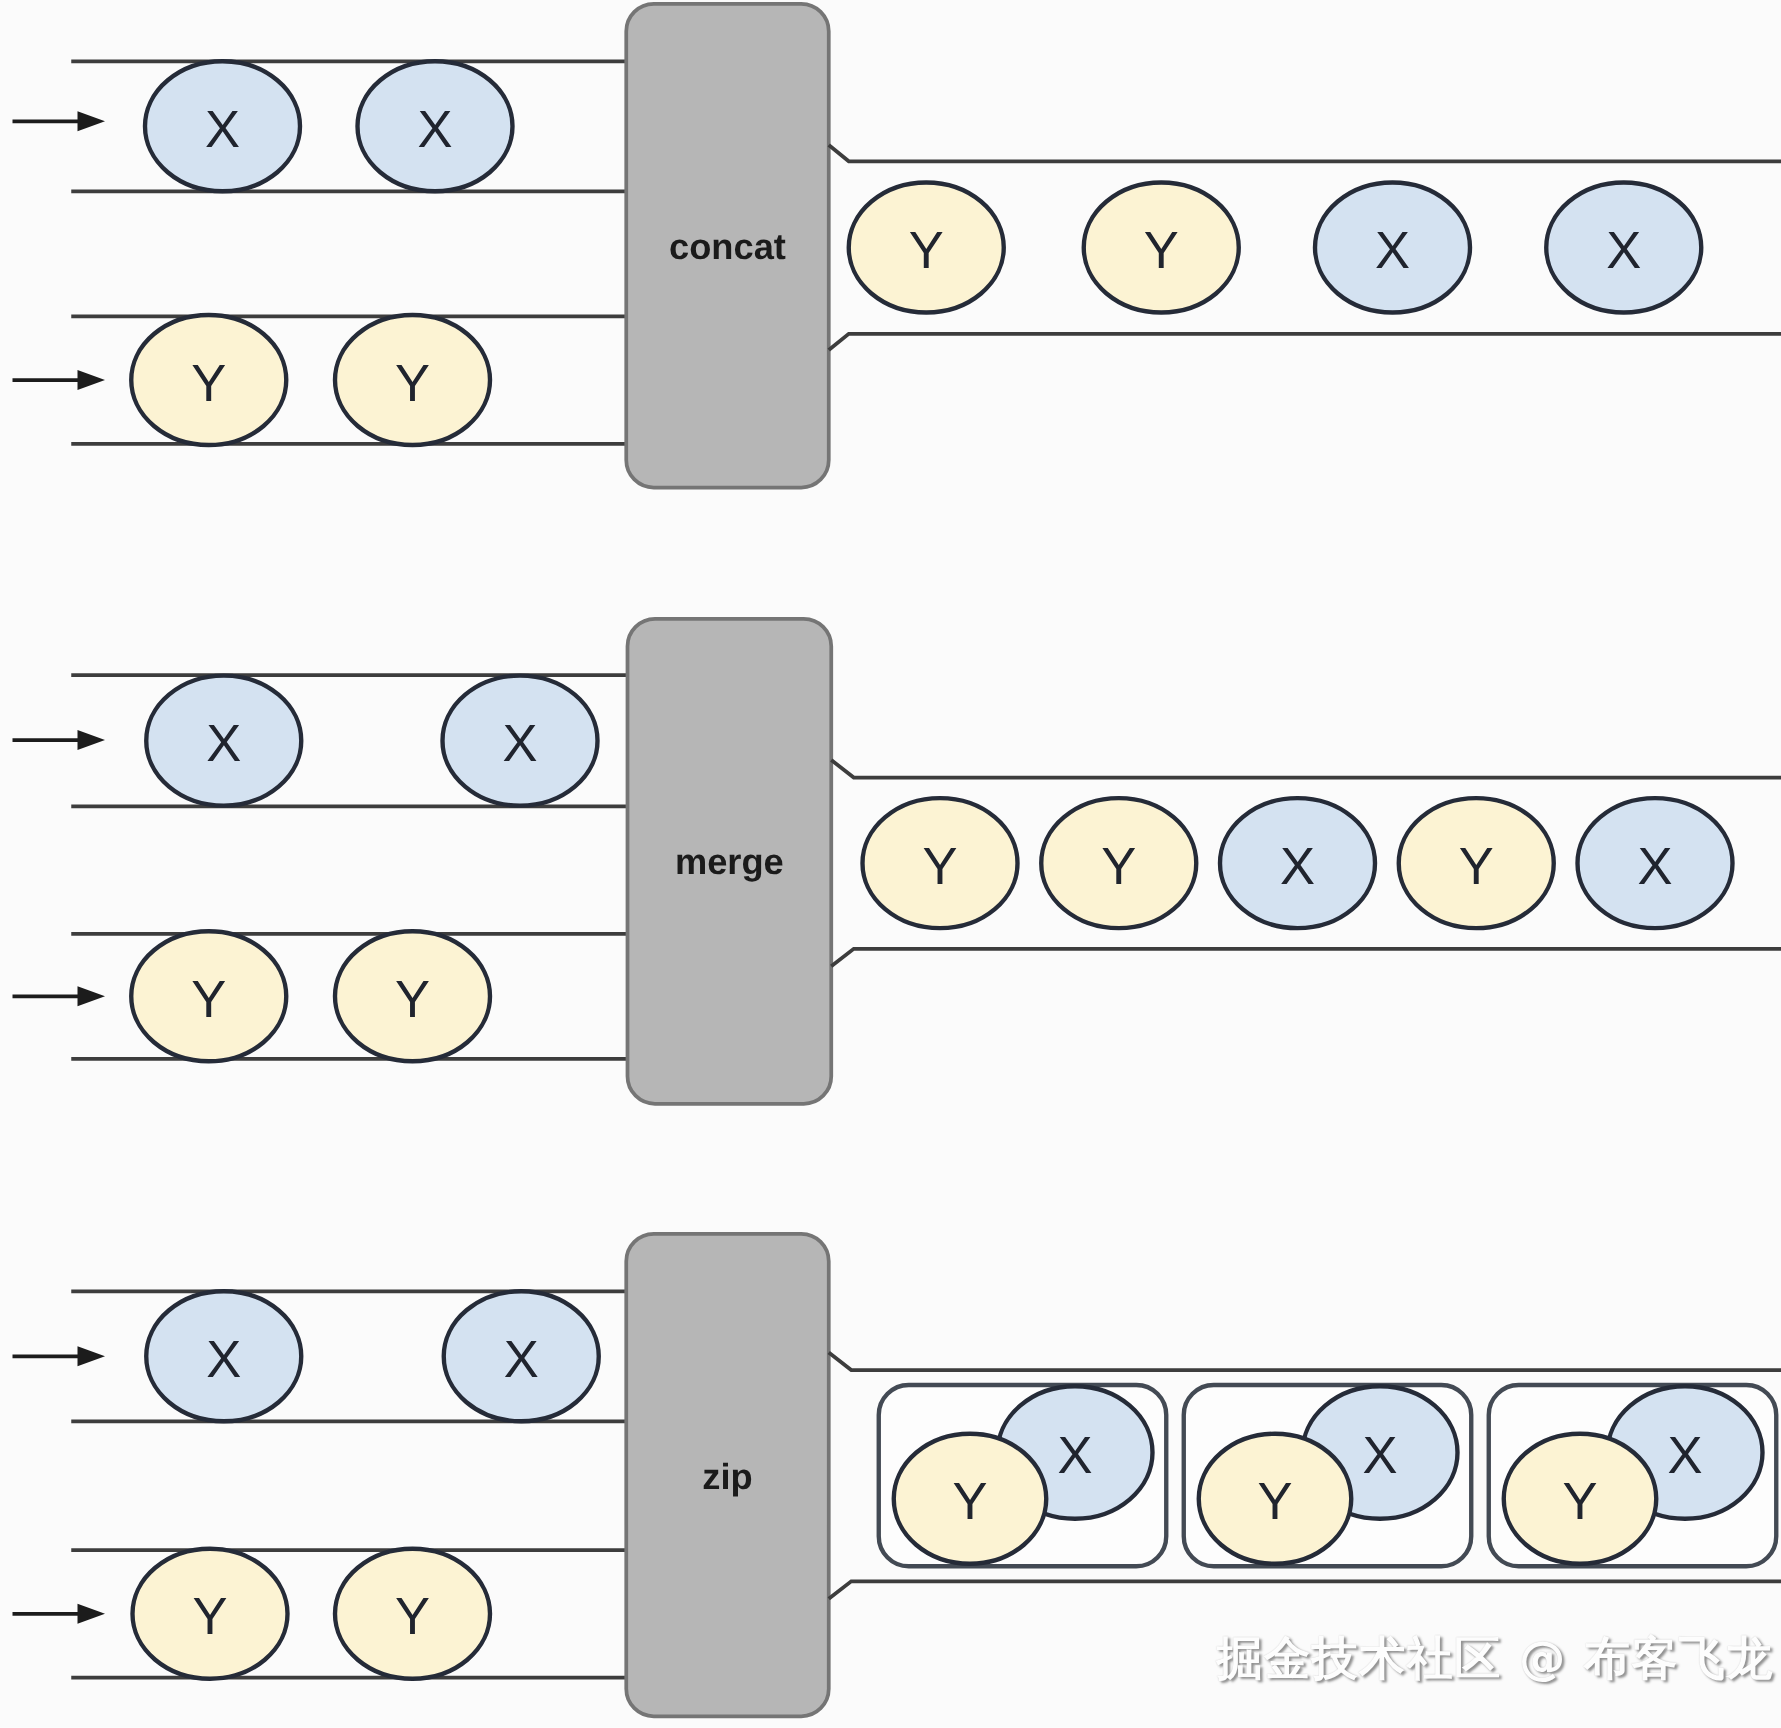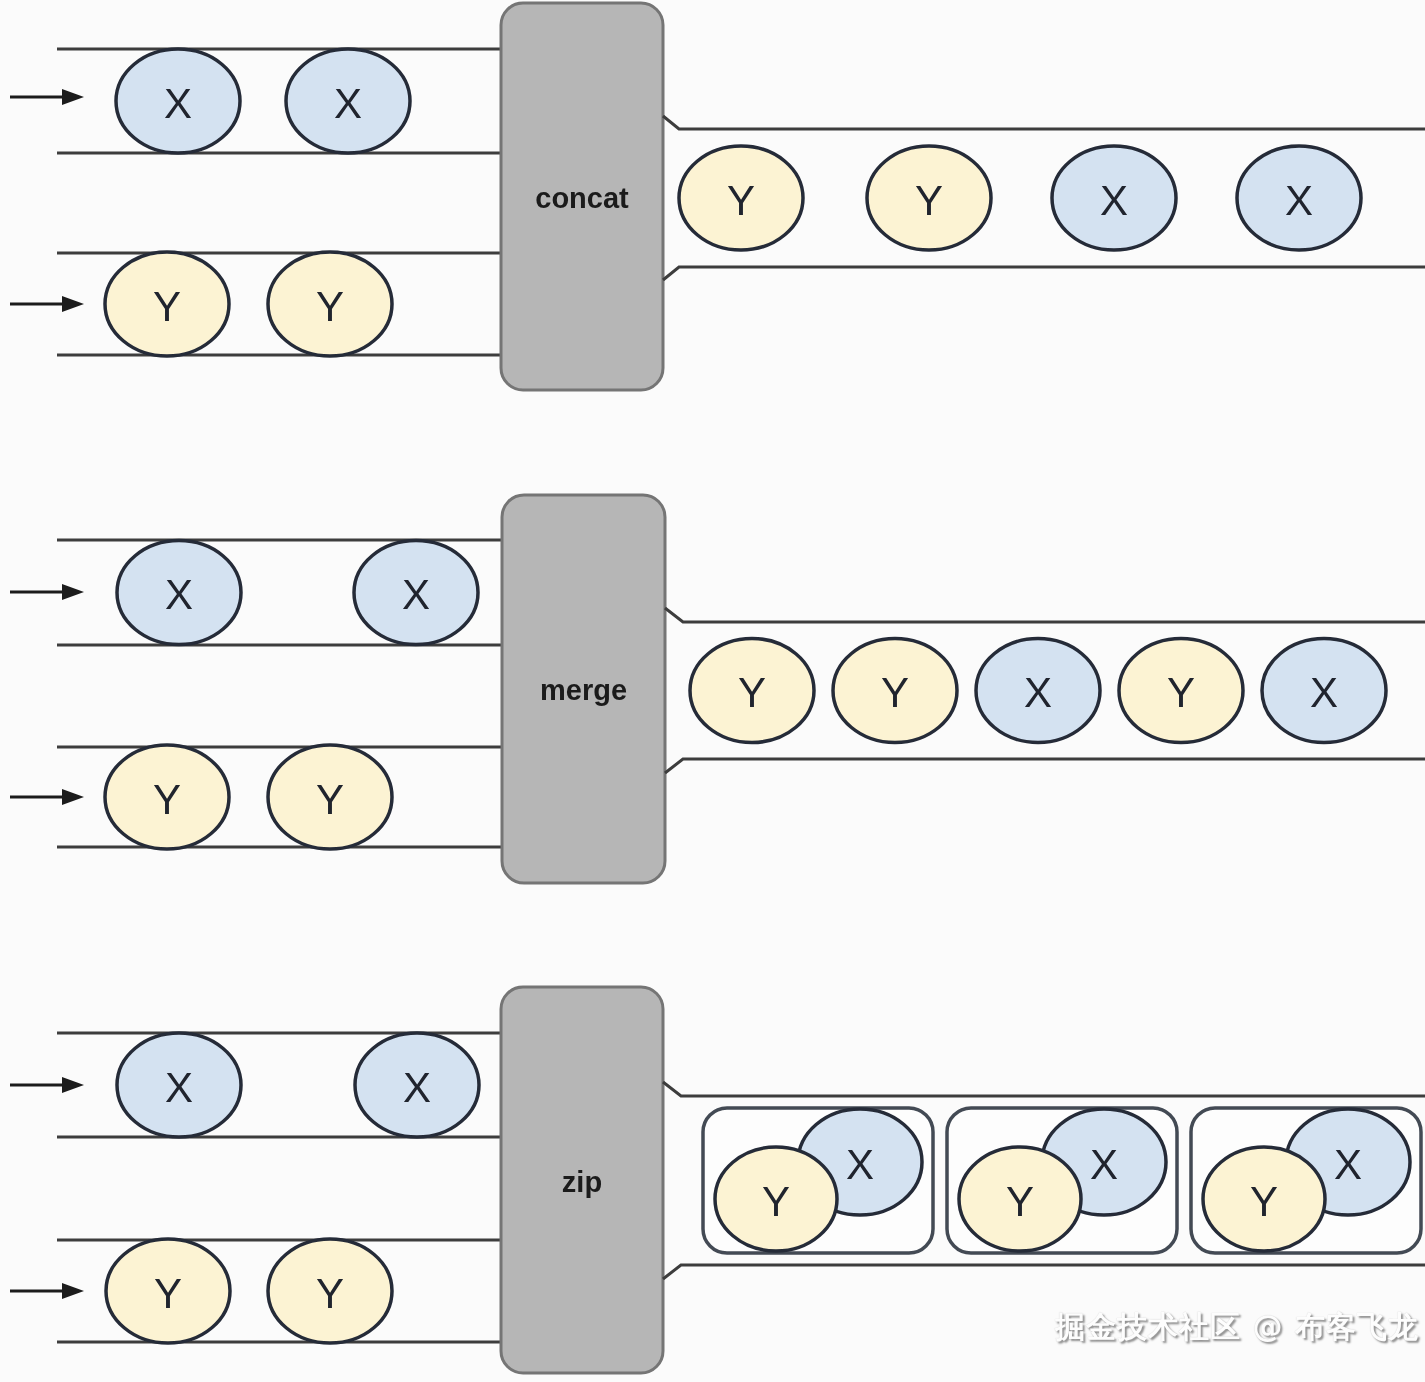--- a/index.html
+++ b/index.html
@@ -9,21 +9,21 @@
   }
   .stage{
     position:relative;
     width:1425px;height:1382px;
     overflow:hidden;
   }
   .stage svg{position:absolute;left:0;top:0;display:block;}
   .watermark{
     position:absolute;
     top:1310px;right:6px;
-    font-size:30px;line-height:34px;
+    font-size:37px;line-height:34px;
     font-weight:700;
     letter-spacing:1px;
     color:#fdfdfd;
     text-shadow:2px 2px 2px #909090, 0 0 1px #c8c8c8;
     font-family:"DejaVu Sans","Liberation Sans",sans-serif;
     white-space:nowrap;
     user-select:none;
   }
 </style>
 </head>

